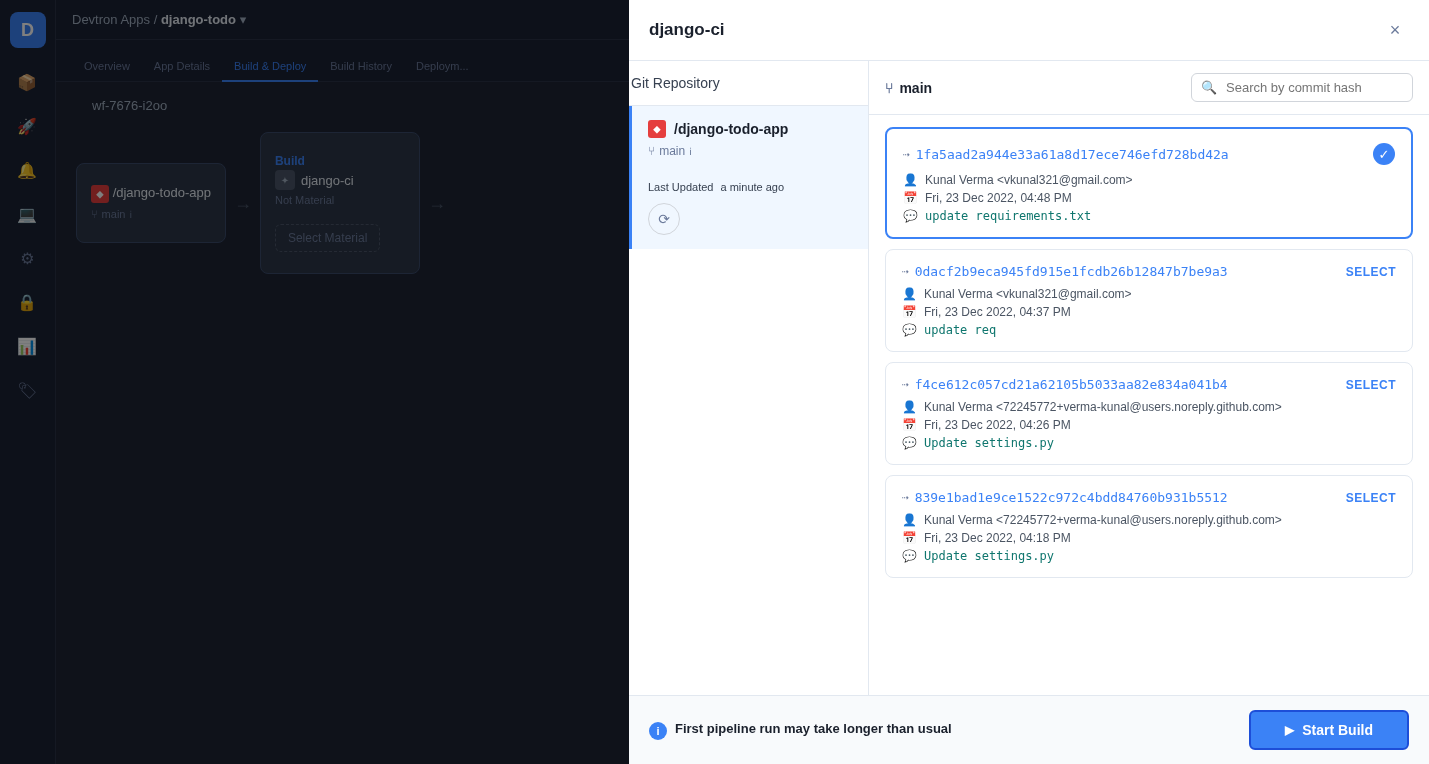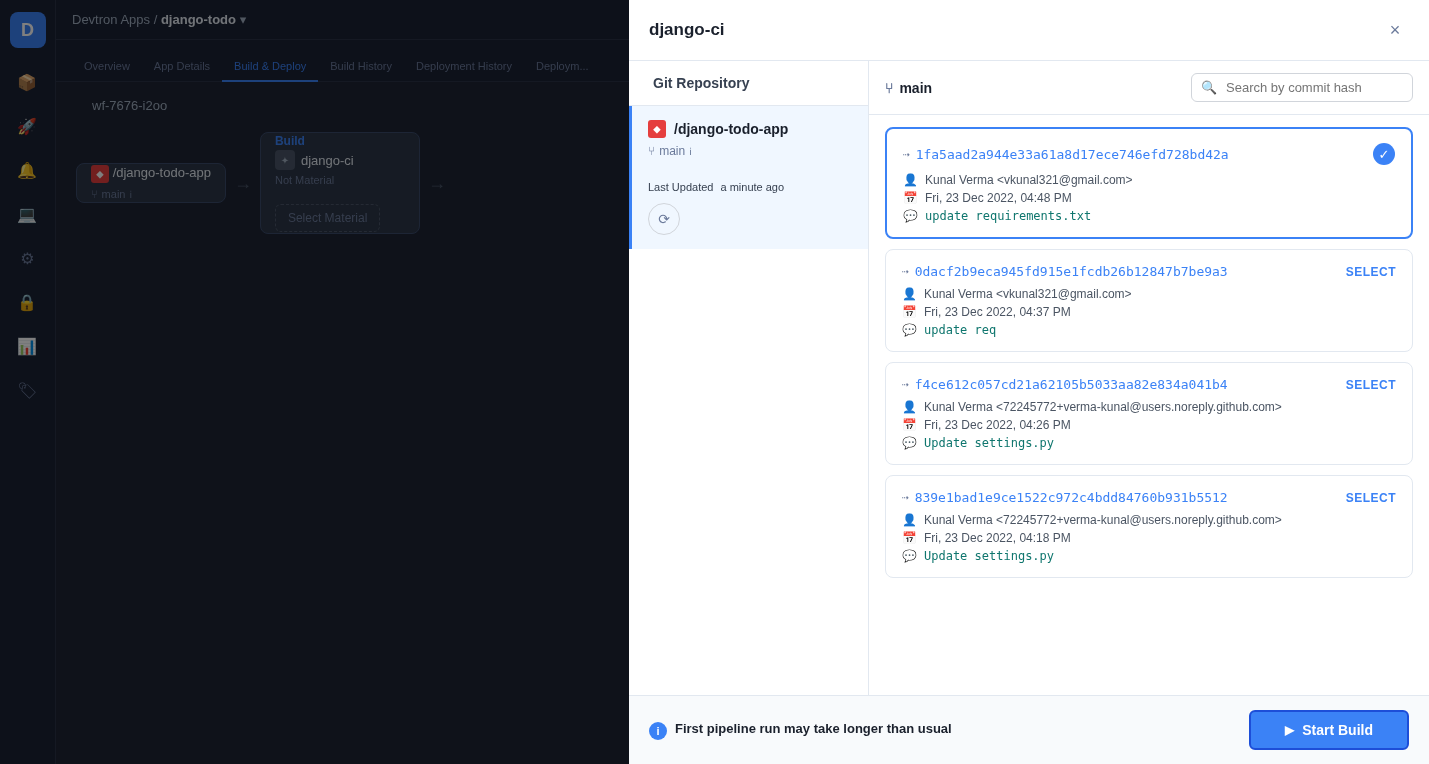--- a/index.html
+++ b/index.html
@@ -68,21 +68,21 @@
     .pipeline-label {
       position: absolute; top: 16px; left: 36px;
       color: #a0aec0; font-size: 13px; font-weight: 500;
     }
     .pipeline-nodes {
       position: absolute; top: 50px; left: 20px;
       display: flex; align-items: center; gap: 8px;
     }
     .pipeline-node {
       background: #2d3748; border: 1px solid #3a4a6b;
-      border-radius: 8px; padding: 1px 14px; min-width: 130px;
+      border-radius: 8px; padding: 21px 14px; min-width: 130px;
       color: #a0aec0; font-size: 12px;
     }
     .pipeline-node .node-name { color: #e2e8f0; font-weight: 500; font-size: 13px; }
     .pipeline-node .node-branch { color: #6b7a9b; font-size: 11px; display: flex; align-items: center; gap: 4px; margin-top: 4px; }
     .pipeline-arrow { color: #4a5568; font-size: 18px; }
     .build-node { min-width: 150px; }
     .build-node .build-title { color: #3b82f6; font-size: 12px; font-weight: 600; margin-bottom: 2px; }
     .build-node .build-status { color: #6b7a9b; font-size: 11px; }
     .build-node .build-icon {
       width: 20px; height: 20px; background: #4a5568; border-radius: 4px;
@@ -129,21 +129,21 @@
       display: flex; flex: 1; overflow: hidden;
     }
 
     
     .left-panel {
       width: 240px; border-right: 1px solid #e2e8f0;
       display: flex; flex-direction: column;
       flex-shrink: 0;
     }
     .left-panel-header {
-      padding: 14px 24px; font-size: 14px; font-weight: 700; color: #374151;
+      padding: 14px 2px; font-size: 14px; font-weight: 400; color: #374151;
       border-bottom: 1px solid #e2e8f0;
     }
     .repo-item {
       padding: 14px 16px;
       cursor: pointer;
       background: #f0f7ff;
       border-left: 3px solid #3b82f6;
     }
     .repo-item-name { font-size: 14px; font-weight: 600; color: #1a202c; display: flex; align-items: center; gap: 8px; }
     .repo-icon {
@@ -284,21 +284,20 @@
     <span class="current">django-todo</span>
     <span>▾</span>
   </span>
 </div>
 
 <div class="nav-tabs">
   <div class="nav-tab">Overview</div>
   <div class="nav-tab">App Details</div>
   <div class="nav-tab active">Build &amp; Deploy</div>
   <div class="nav-tab">Build History</div>
-  <div class="nav-tab">Deployment History</div>
   <div class="nav-tab">Deploym...</div>
 </div>
 
 <div class="main-content">
   <div class="pipeline-area">
     <div class="pipeline-label">wf-7676-i2oo</div>
     <div class="pipeline-nodes">
 
       <div class="pipeline-node">
         <div class="node-name">

